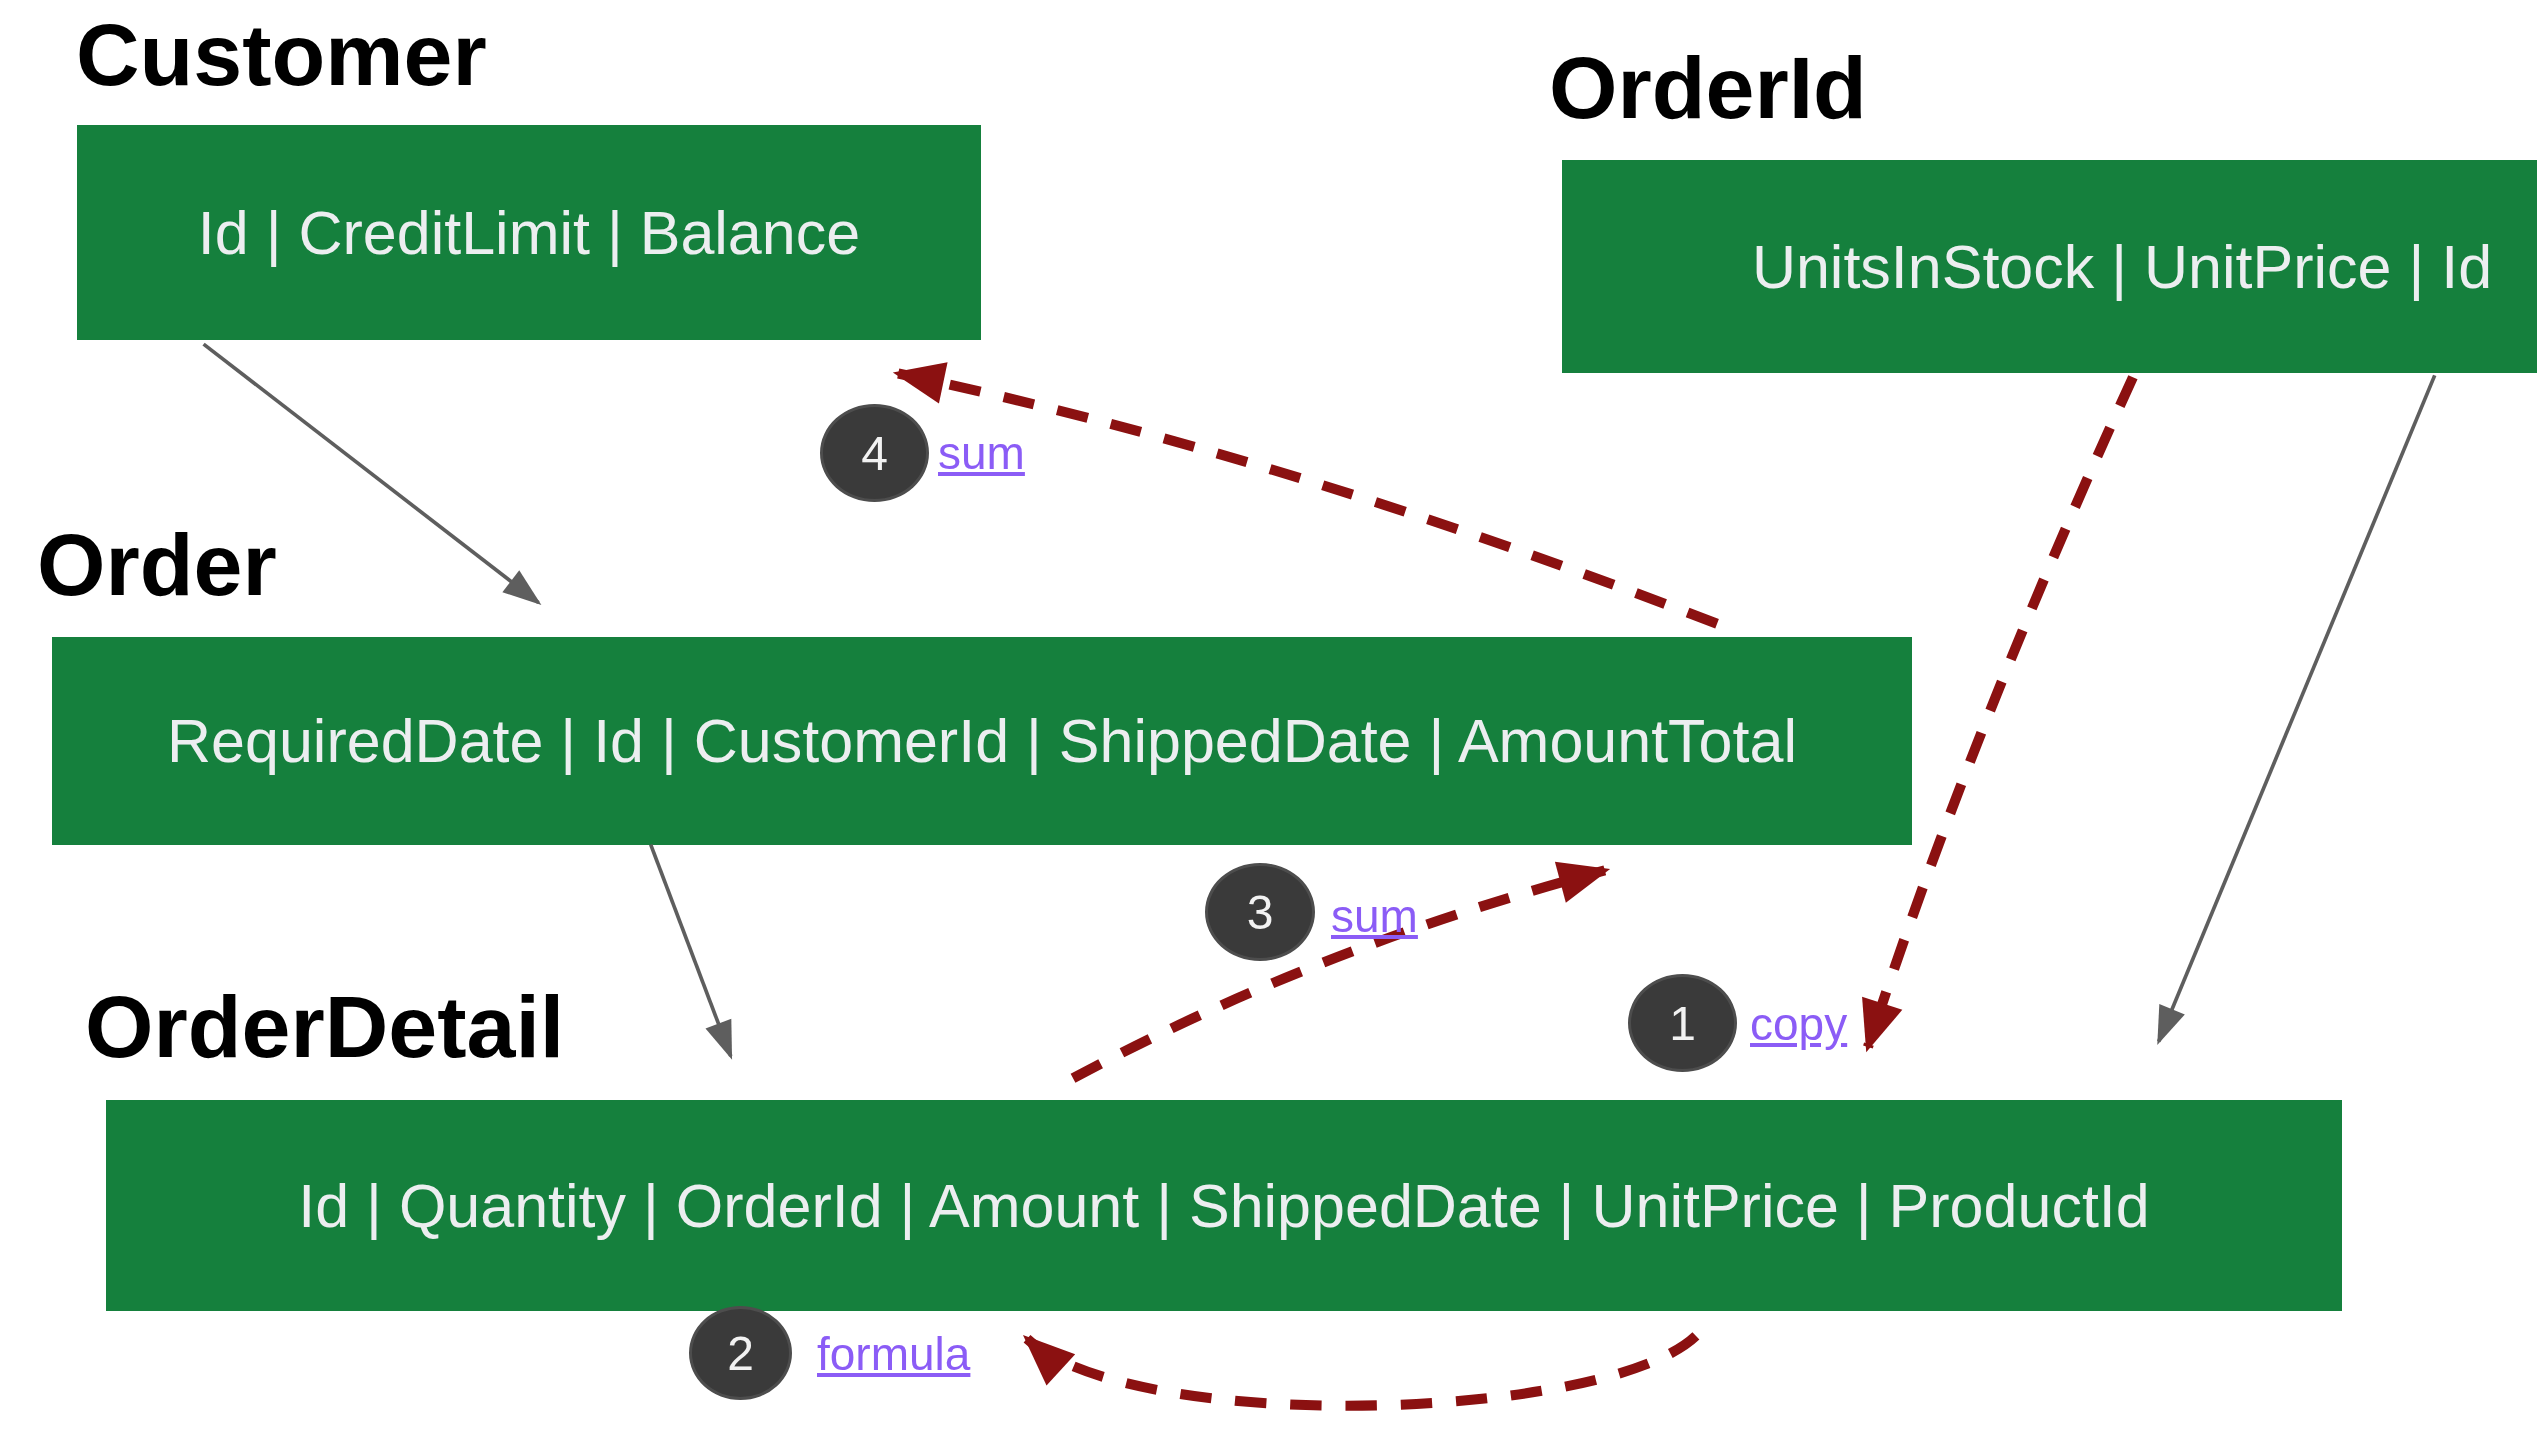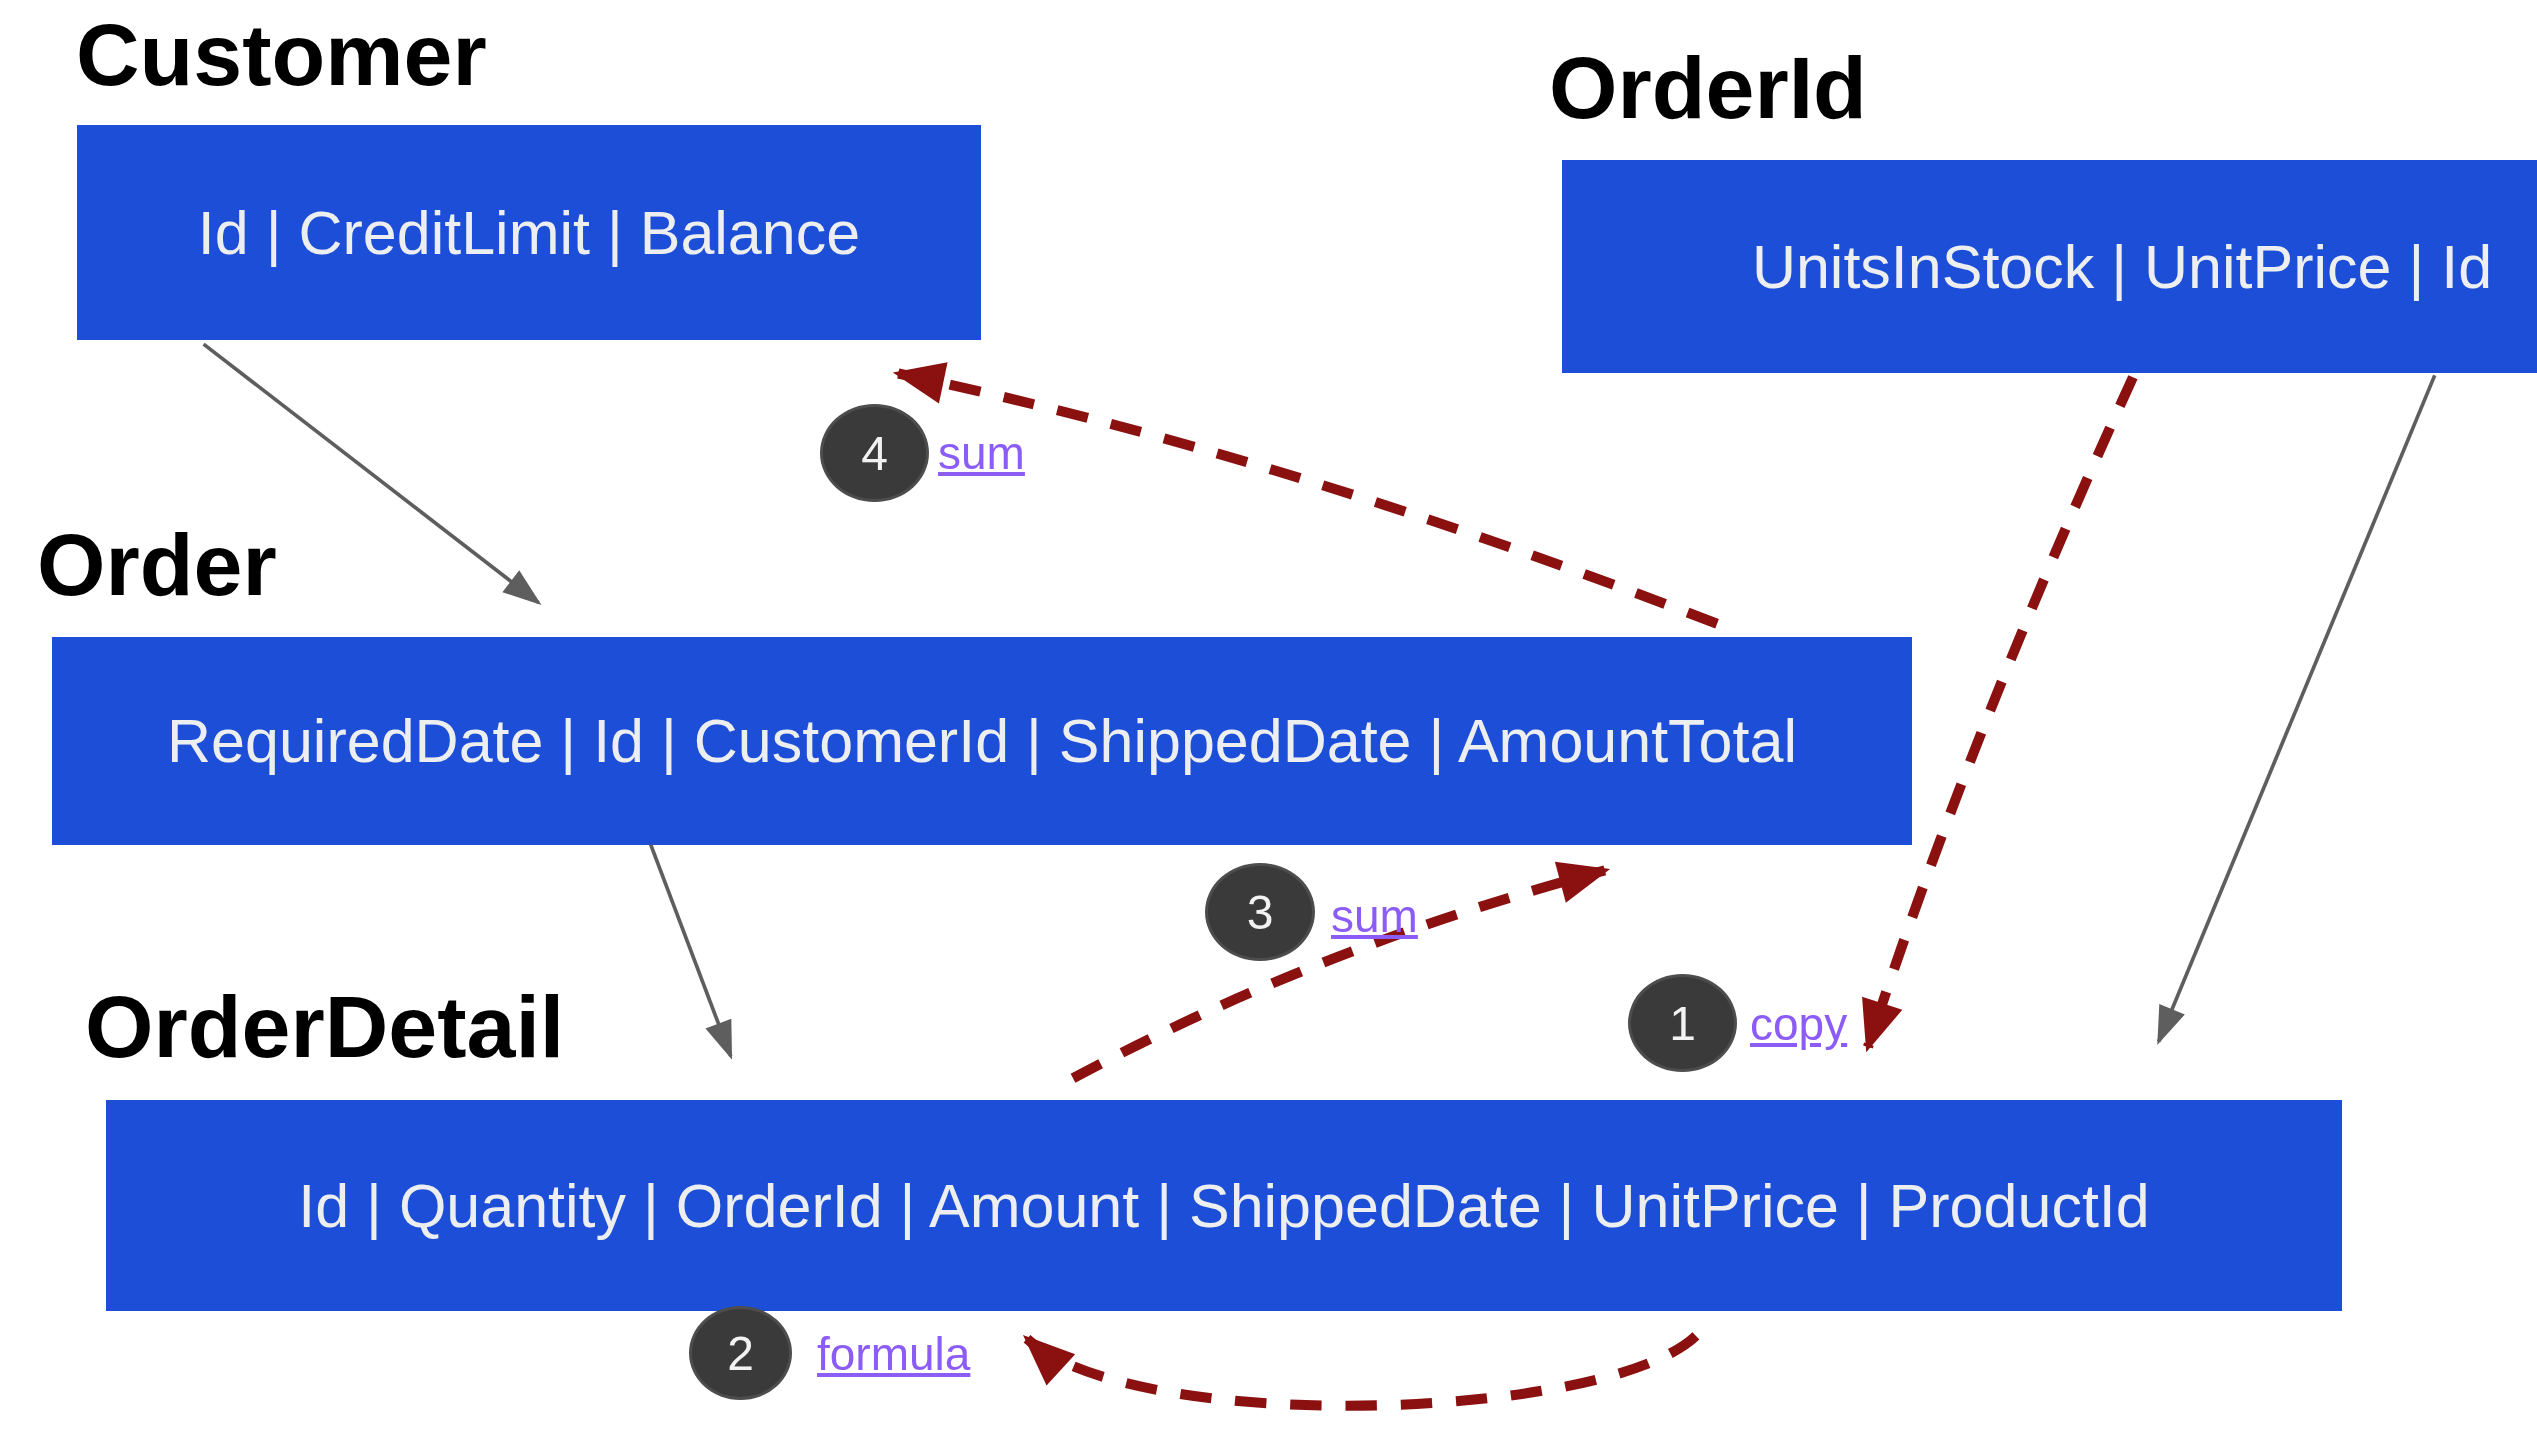--- a/index.html
+++ b/index.html
@@ -18,21 +18,21 @@
   .entity-title {
     position: absolute;
     font-size: 88px;
     font-weight: bold;
     color: #000000;
     line-height: 1.1;
     white-space: nowrap;
   }
   .entity-box {
     position: absolute;
-    background: #1d4ed8;
+    background: #15803d;
     display: flex;
     align-items: center;
     justify-content: center;
     color: #eceef0;
     font-size: 61px;
     white-space: nowrap;
   }
   .arrow-layer {
     position: absolute;
     left: 0;

